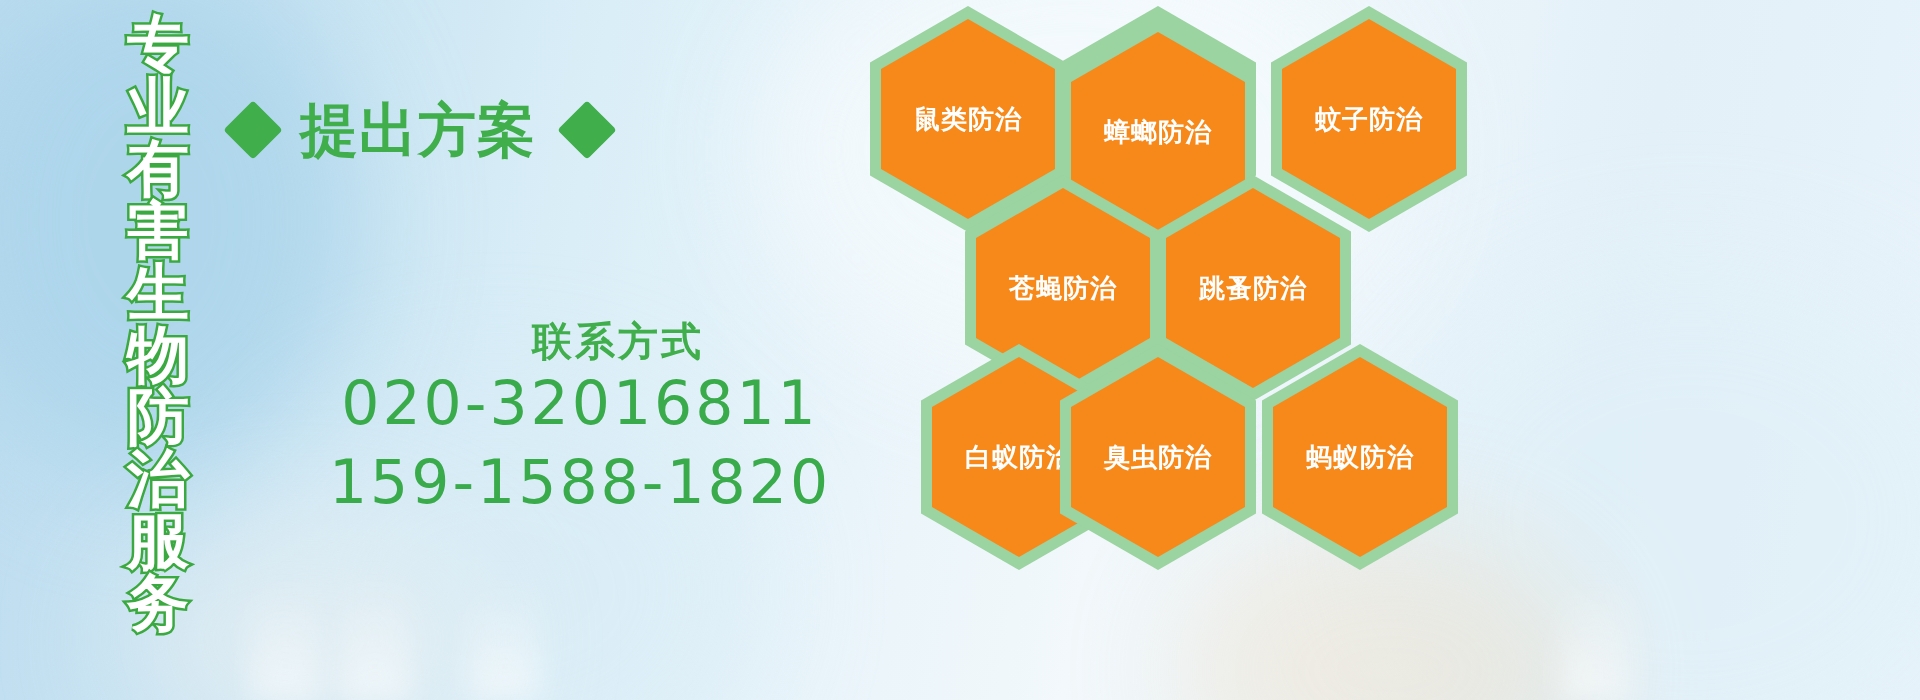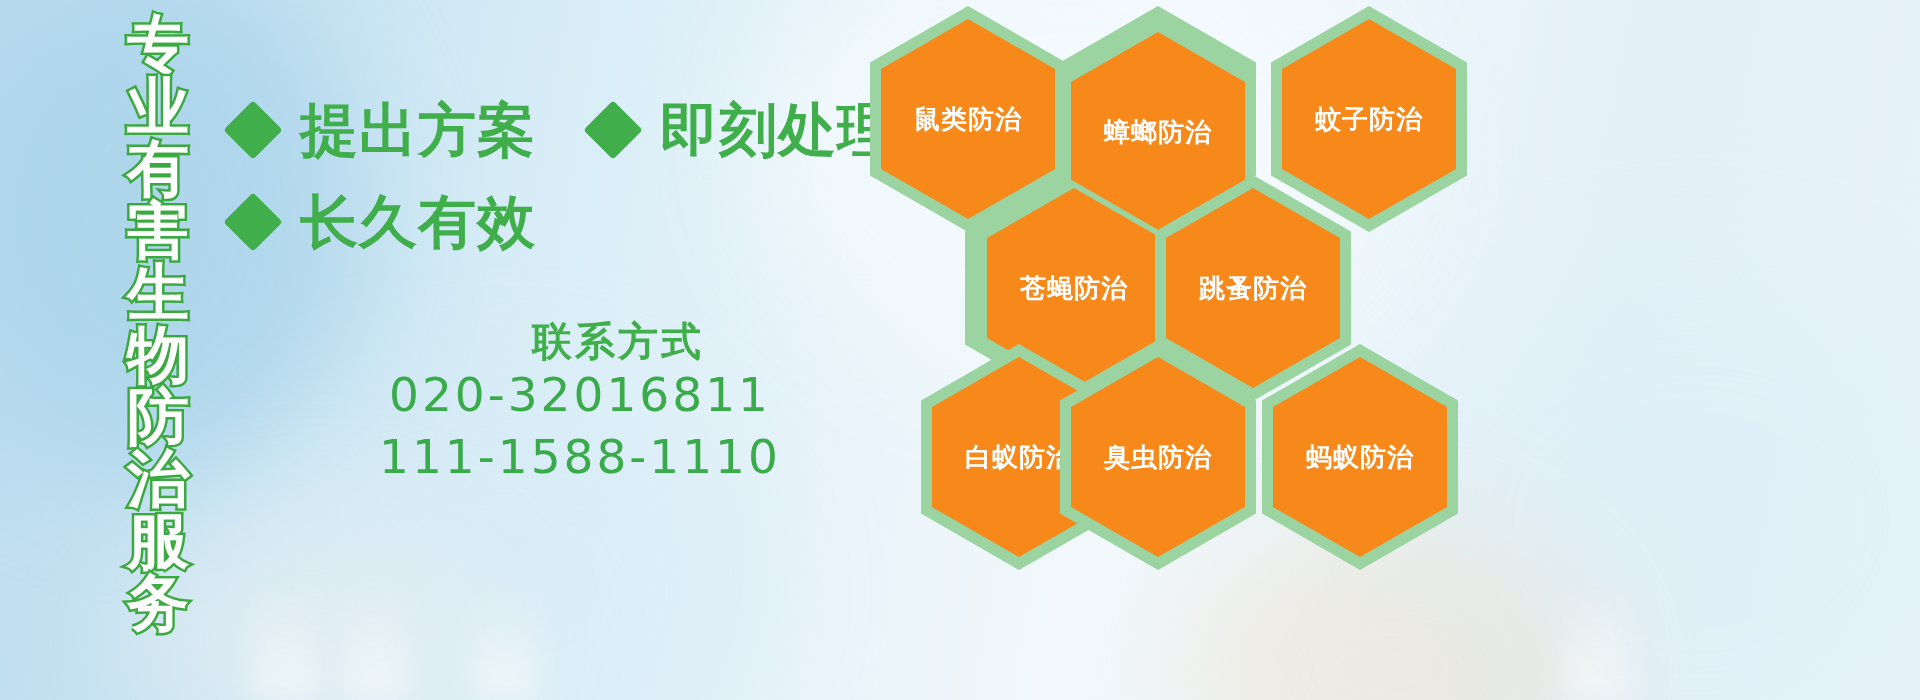--- a/index.html
+++ b/index.html
@@ -44,21 +44,21 @@
     text-align:center;
   }
 
   
   #bullets {
     position:absolute;
     left:232px;
     top:84px;
     width:640px;
   }
-  .bullet-row { display:flex; align-items:center; height:92px;gap:26px; }
+  .bullet-row { display:flex; align-items:center; height:92px; }
   .bullet-item { display:flex; align-items:center; }
   .bullet-item + .bullet-item { margin-left:30px; }
   .diamond {
     width:42px; height:42px;
     background:#3fae4b;
     transform:rotate(45deg);
     border-radius:4px;
     flex:0 0 auto;
   }
   .bullet-label {
@@ -75,21 +75,21 @@
   #contact { position:absolute; left:232px; top:318px; width:660px; text-align:center; }
   #contact-heading {
     font-size:40px;
     font-weight:700;
     color:#3fae4b;
     letter-spacing:3px;
     line-height:1.15;
     margin-left:112px;
   }
   .phone {
-    font-size:47px;
+    font-size:60px;
     font-weight:400;
     color:#3aab4b;
     letter-spacing:3px;
     line-height:1.32;
     margin-left:36px;
     font-family:"DejaVu Sans","Liberation Sans",sans-serif;
   }
 
   
   #honeycomb { position:absolute; left:862px; top:-2px; width:600px; height:560px; }
@@ -120,21 +120,21 @@
     color:#ffffff;
     letter-spacing:1px;
     white-space:nowrap;
     text-align:center;
   }
   
   .hex-r1c1 { left:8px;   top:8px; }
   .hex-r1c2 { left:198px; top:8px;align-items:flex-end; }
   .hex-r1c3 { left:409px; top:8px; }
   
-  .hex-r2c1 { left:103px; top:177px;justify-content:flex-end; }
+  .hex-r2c1 { left:103px; top:177px; }
   .hex-r2c2 { left:293px; top:177px; }
   
   .hex-r3c1 { left:18px;   top:346px;margin-left:41px; }
   .hex-r3c2 { left:198px; top:346px; }
   .hex-r3c3 { left:400px; top:346px; }
 </style>
 </head>
 <body>
 
 <div class="bg-wash">
@@ -164,35 +164,30 @@
 </div>
 
 <div id="bullets">
   <div class="bullet-row">
     <div class="bullet-item">
       <span class="diamond"></span>
       <span class="bullet-label">提出方案</span>
     </div>
     <div class="bullet-item">
       <span class="diamond"></span>
-      <span class="bullet-label">即刻处理</span>
     </div>
   </div>
   <div class="bullet-row">
-    <div class="bullet-item">
-      <span class="diamond"></span>
-      <span class="bullet-label">长久有效</span>
-    </div>
   </div>
 </div>
 
 <div id="contact">
   <div id="contact-heading">联系方式</div>
   <div class="phone">020-32016811</div>
-  <div class="phone">111-1588-1110</div>
+  <div class="phone">159-1588-1820</div>
 </div>
 
 <div id="honeycomb">
   <div class="hex hex-r1c1">
     <div class="hex-inner">
       <span class="hex-label">鼠类防治</span>
     </div>
   </div>
   <div class="hex hex-r1c2">
     <div class="hex-inner">

